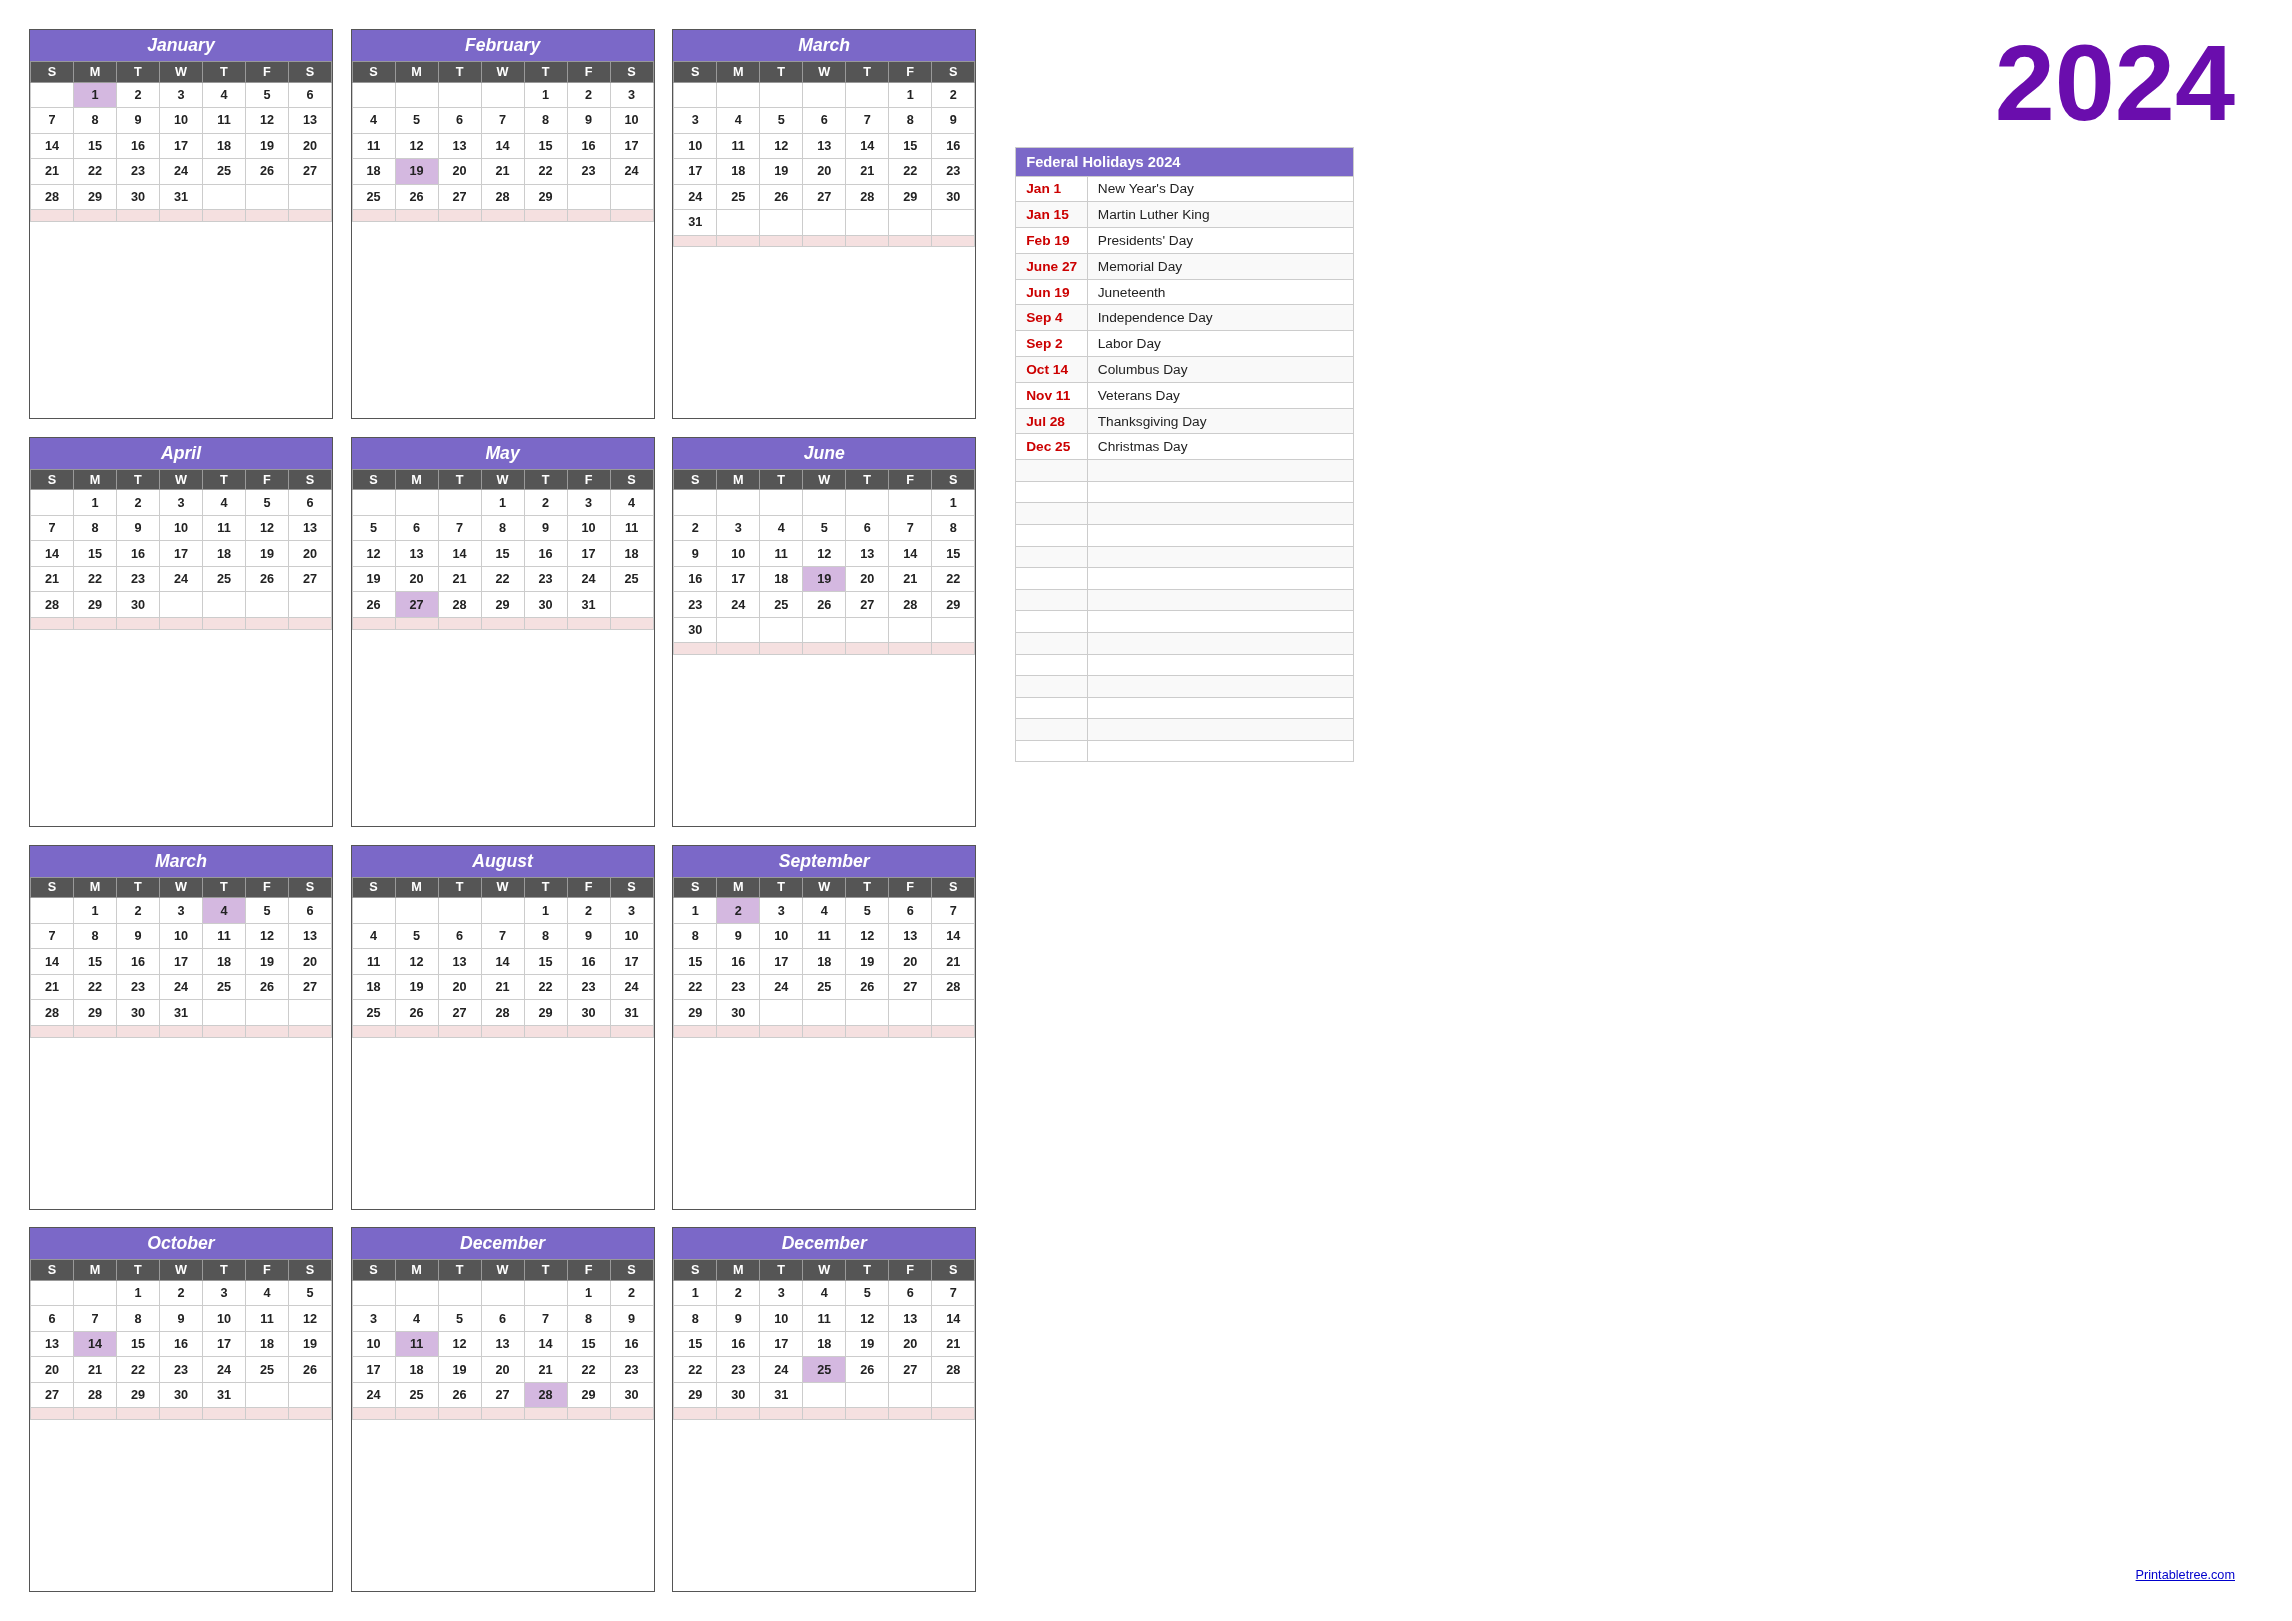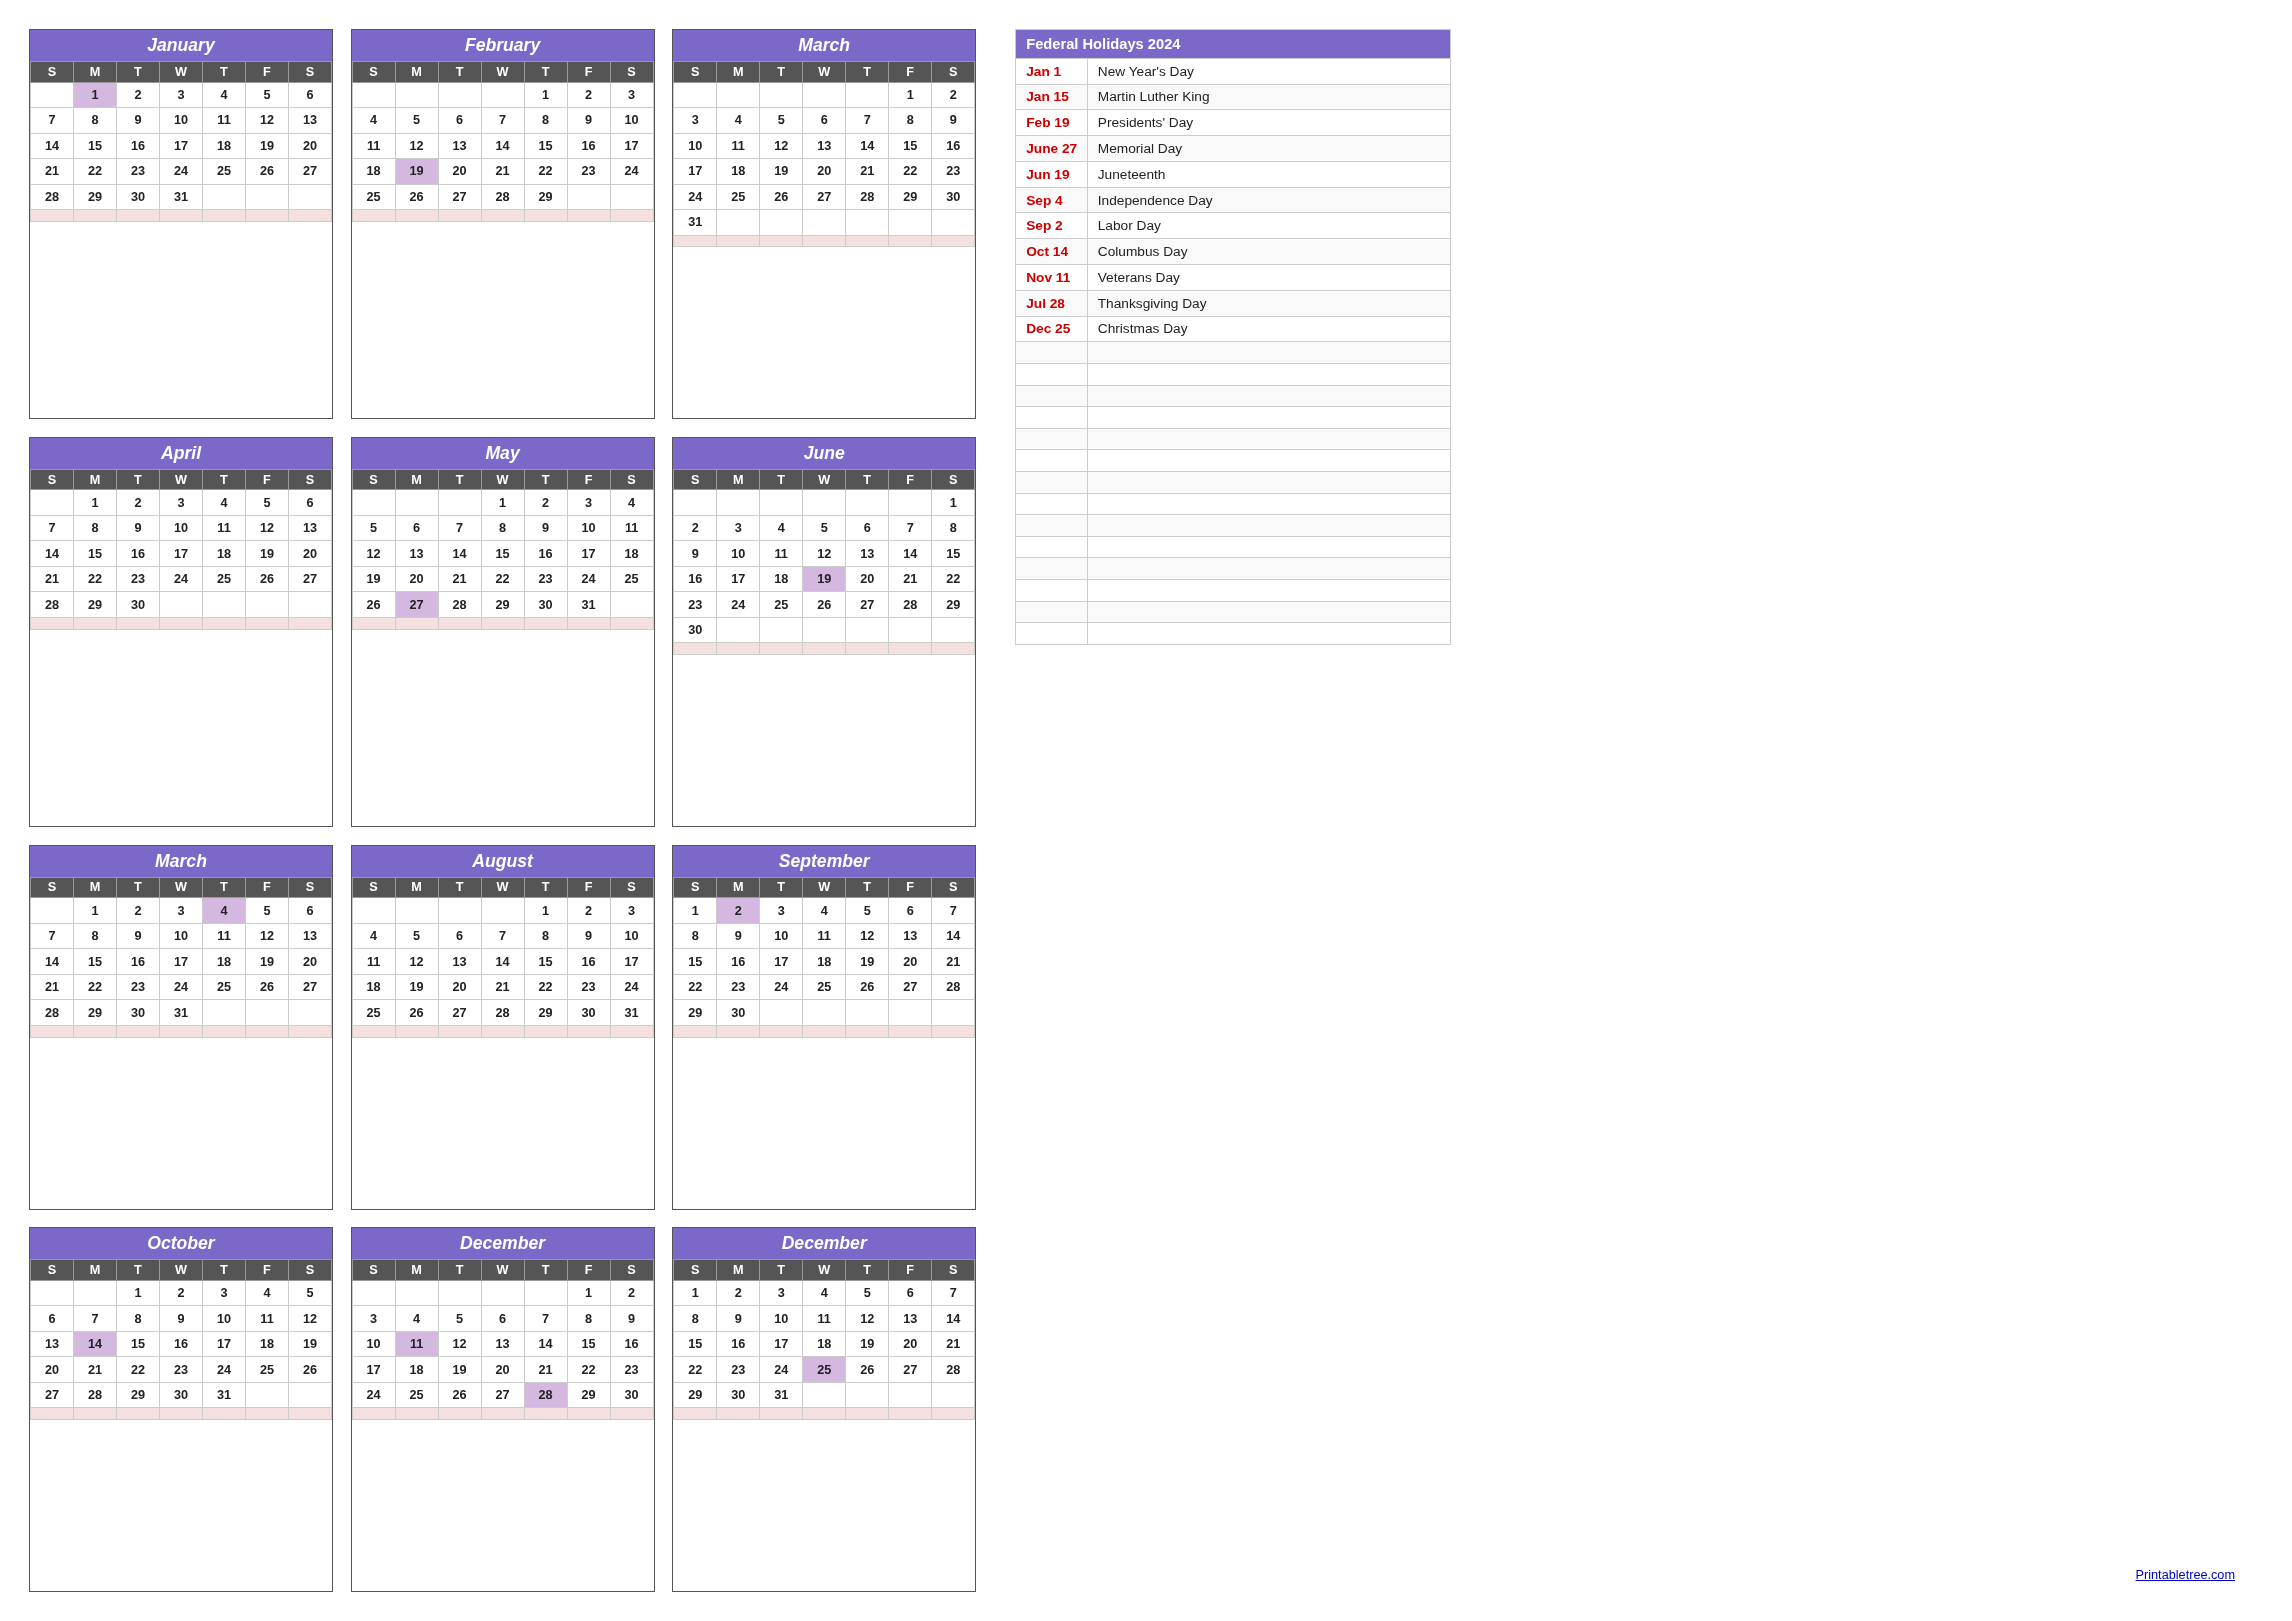--- a/index.html
+++ b/index.html
@@ -74,21 +74,21 @@
     .year-title {
       font-size: 108px;
       font-weight: bold;
       color: #6a0dad;
       line-height: 1;
       margin-bottom: 9.8px;
       align-self: flex-end;
       margin-right: 29px;
     }
     .holidays-table {
-      width: 436px;
+      width: 339px;
       border-collapse: collapse;
       margin-top: 0;
     }
     .holidays-table .holidays-header {
       background: #7b68c8;
       color: white;
       font-size: 14.7px;
       font-weight: bold;
       padding: 5.9px 9.8px;
       text-align: left;
@@ -1000,20 +1000,21 @@
             <td style="background: rgb(245, 224, 224); height: 11.8px;"></td>
             <td style="background: rgb(245, 224, 224); height: 11.8px;"></td>
             <td style="background: rgb(245, 224, 224); height: 11.8px;"></td>
           </tr>
         </tbody>
       </table>
     </div>
   </div>
 
 <div class="right-panel">
+  <div class="year-title">2024</div>
   <table class="holidays-table">
     <thead>
       <tr>
         <td colspan="2" class="holidays-header">Federal Holidays 2024</td>
       </tr>
     </thead>
     <tbody id="holidaysBody">
         <tr>
           <td class="date-col">Jan 1</td>
           <td>New Year's Day</td>

